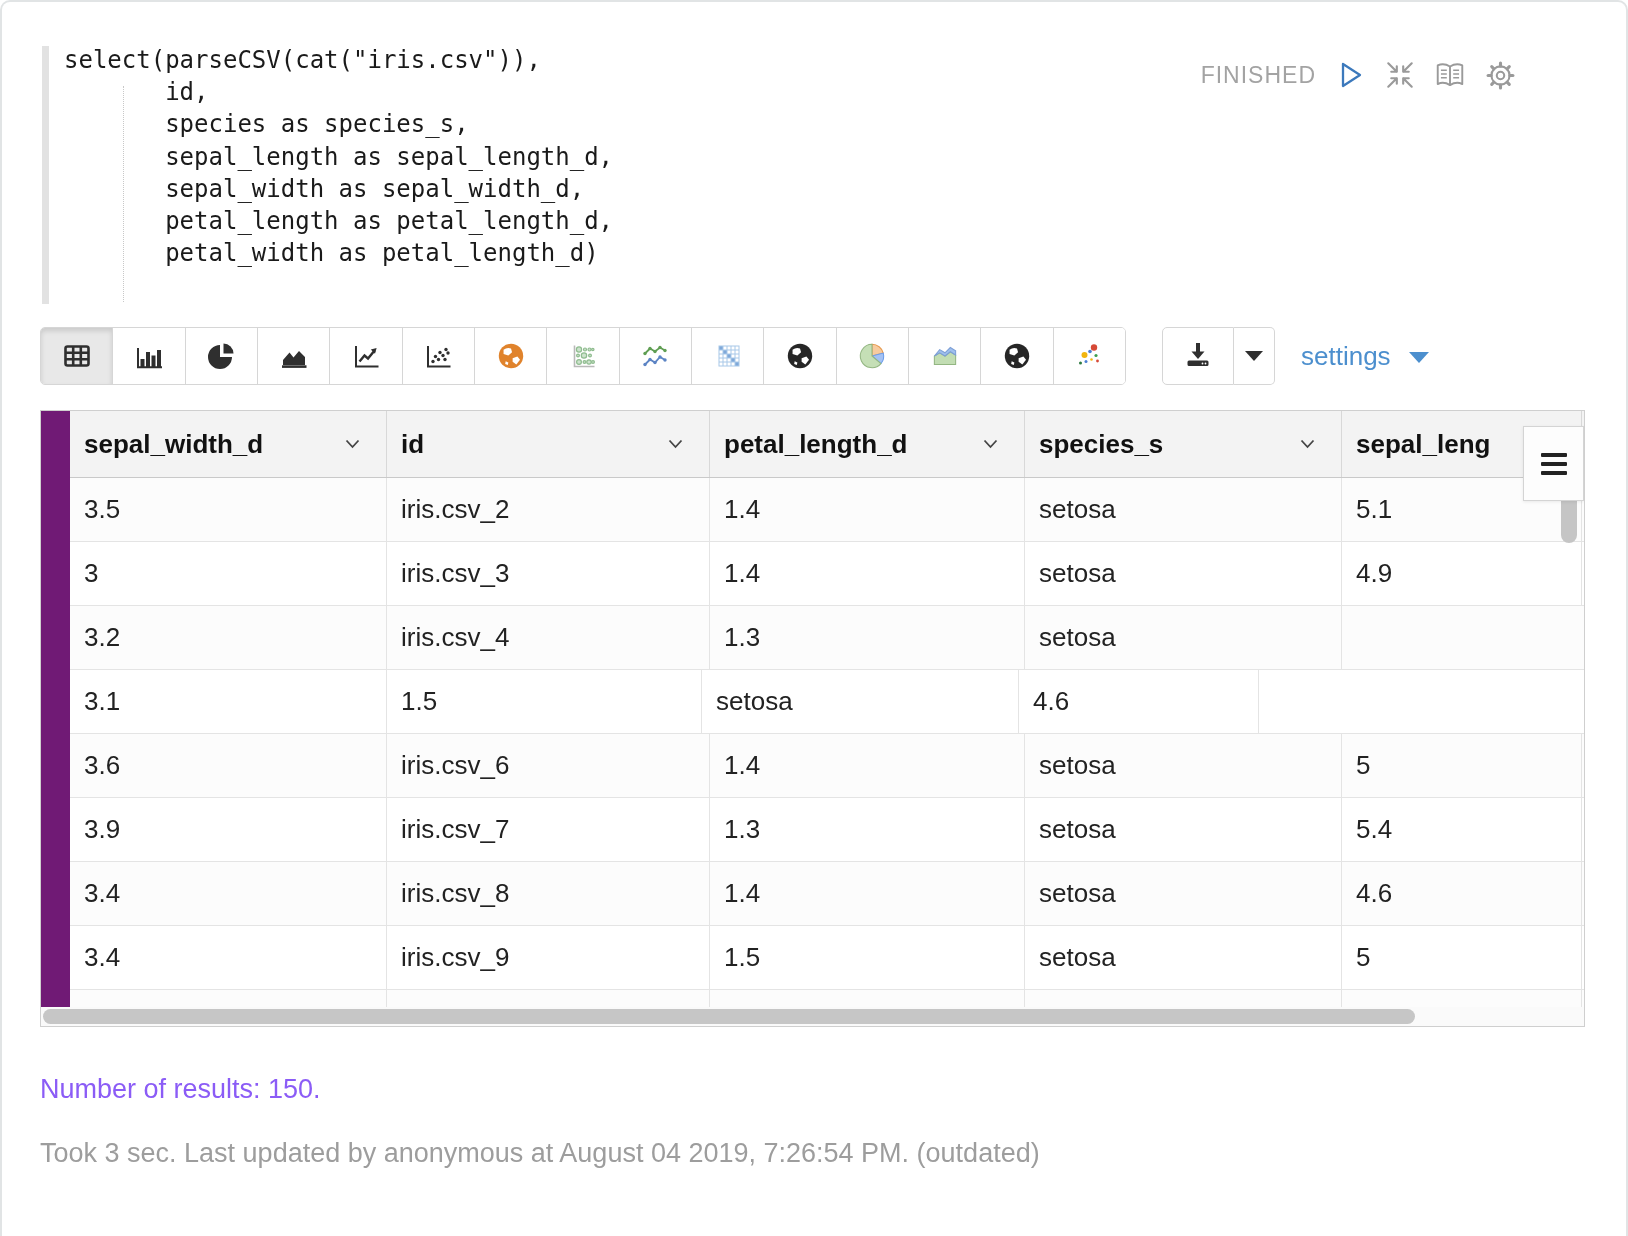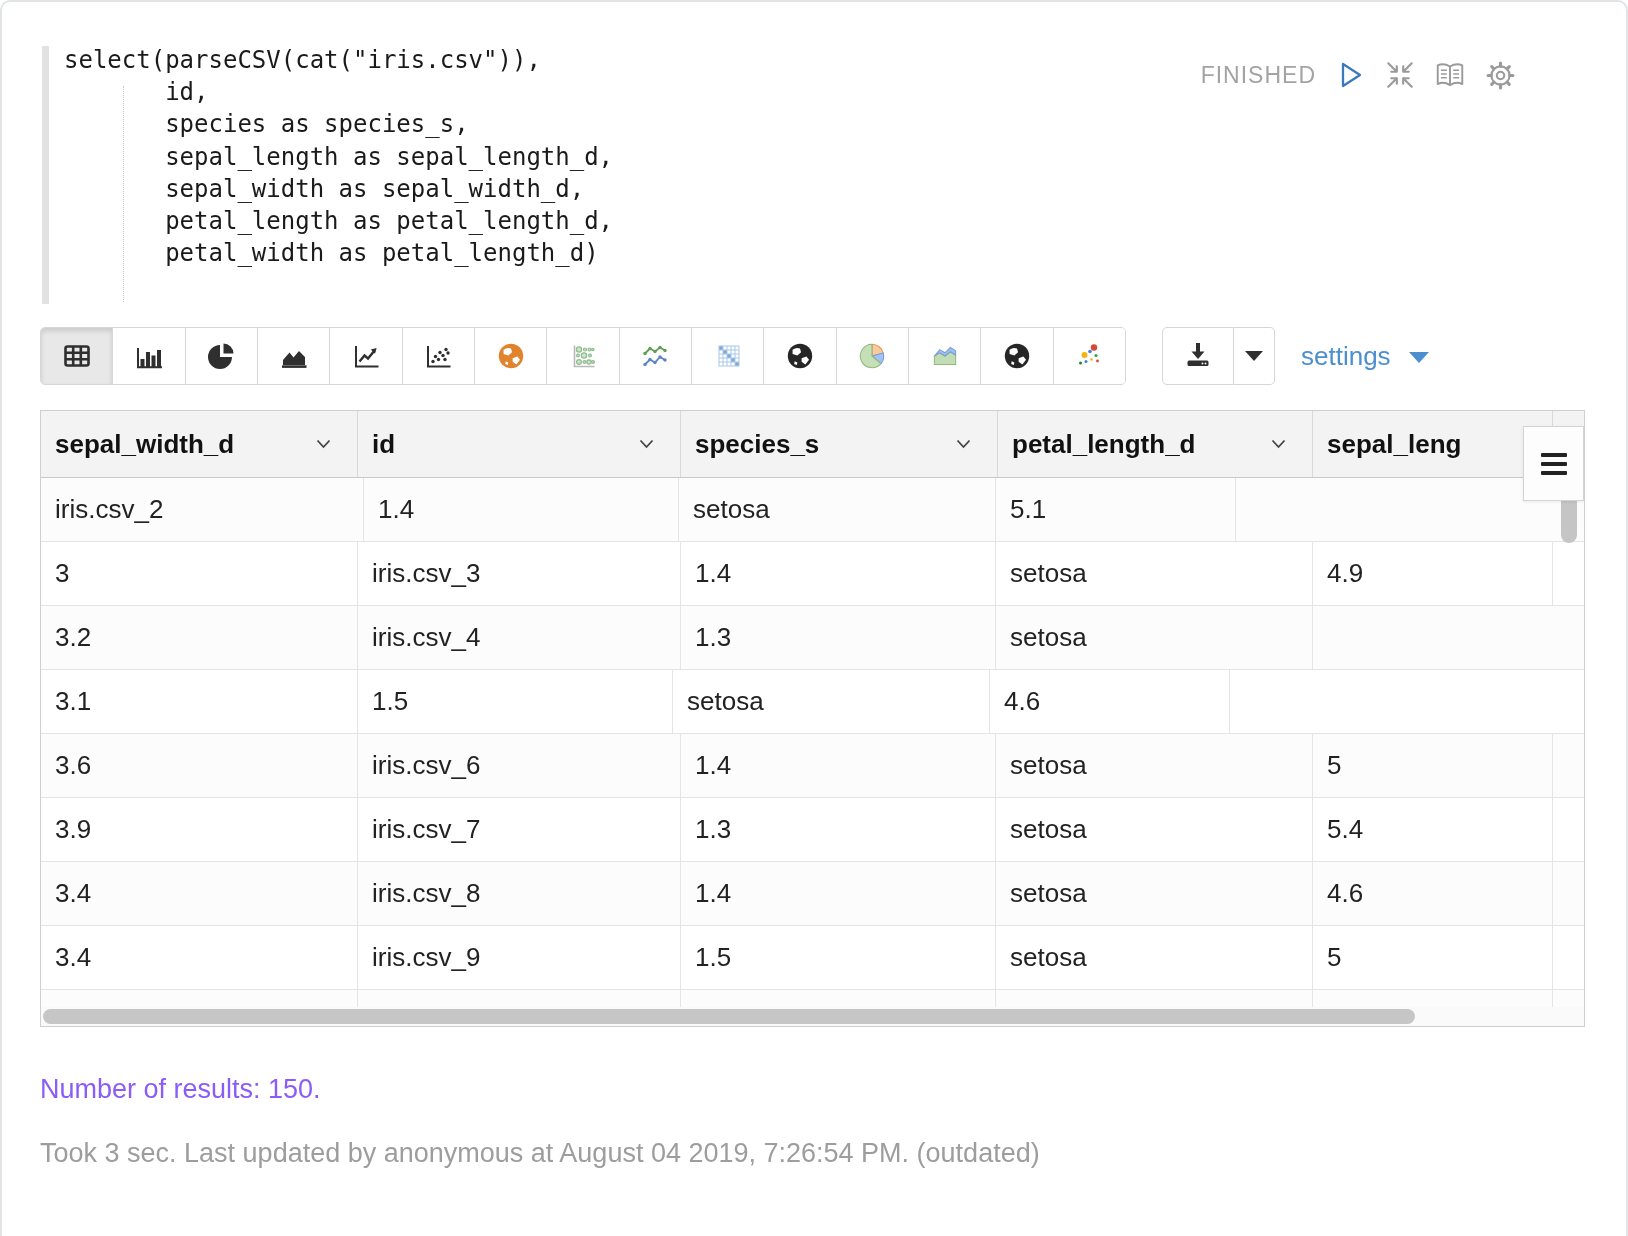--- a/index.html
+++ b/index.html
@@ -47,21 +47,21 @@
   .caret-dark{width:0;height:0;border-left:9px solid transparent;border-right:9px solid transparent;border-top:10px solid #2f2f2f;}
   
   .settings-link{
     position:absolute;left:1299px;top:325px;height:58px;display:flex;align-items:center;gap:18px;
     color:#4c8fce;font-size:26px;cursor:pointer;
   }
   .caret-blue{width:0;height:0;border-left:10px solid transparent;border-right:10px solid transparent;border-top:11px solid #4c8fce;margin-top:3px;}
   
   .grid{
     position:absolute;left:38px;top:408px;width:1545px;height:617px;box-sizing:border-box;
-    background:#86efac;border:1px solid #cfcfcf;overflow:hidden;
+    background:#701a75;border:1px solid #cfcfcf;overflow:hidden;padding-left:29px;
   }
   .grid-header{display:flex;height:66px;background:#f3f3f3;border-bottom:1px solid #c9c9c9;}
   .hcell{
     position:relative;box-sizing:border-box;display:flex;align-items:center;
     padding-left:14px;border-right:1px solid #d8d8d8;
     font-size:26px;font-weight:bold;color:#111;white-space:nowrap;overflow:hidden;cursor:pointer;
   }
   .hchev{position:absolute;right:26px;top:50%;margin-top:-5px;line-height:0;}
   .hfiller{flex:1;}
   .c1{width:317px;}.c2{width:323px;}.c3{width:315px;}.c4{width:317px;}.c5{width:240px;}
@@ -363,39 +363,40 @@
           <span class="hchev"><svg width="15" height="10" viewBox="0 0 15 10">
               <polyline points="1.5,1.5 7.5,8 13.5,1.5" fill="none" stroke="#444" stroke-width="1.8"></polyline>
             </svg></span>
         </div>
         <div class="hcell c2">
           <span>id</span>
           <span class="hchev"><svg width="15" height="10" viewBox="0 0 15 10">
               <polyline points="1.5,1.5 7.5,8 13.5,1.5" fill="none" stroke="#444" stroke-width="1.8"></polyline>
             </svg></span>
         </div>
+        <div class="hcell c3">
+          <span>petal_length_d</span>
+          <span class="hchev"><svg width="15" height="10" viewBox="0 0 15 10">
+              <polyline points="1.5,1.5 7.5,8 13.5,1.5" fill="none" stroke="#444" stroke-width="1.8"></polyline>
+            </svg></span>
+        </div>
         <div class="hcell c4">
           <span>species_s</span>
           <span class="hchev"><svg width="15" height="10" viewBox="0 0 15 10">
               <polyline points="1.5,1.5 7.5,8 13.5,1.5" fill="none" stroke="#444" stroke-width="1.8"></polyline>
             </svg></span>
         </div>
-        <div class="hcell c3">
-          <span>petal_length_d</span>
-          <span class="hchev"><svg width="15" height="10" viewBox="0 0 15 10">
-              <polyline points="1.5,1.5 7.5,8 13.5,1.5" fill="none" stroke="#444" stroke-width="1.8"></polyline>
-            </svg></span>
-        </div>
         <div class="hcell c5">
           <span>sepal_leng</span>
         </div>
         <div class="hfiller"></div>
       </div>
     <div class="grid-body">
         <div class="grow">
+          <div class="gcell c1">3.5</div>
           <div class="gcell c2">iris.csv_2</div>
           <div class="gcell c3">1.4</div>
           <div class="gcell c4">setosa</div>
           <div class="gcell c5">5.1</div>
           <div class="gfiller"></div>
         </div>
         <div class="grow">
           <div class="gcell c1">3</div>
           <div class="gcell c2">iris.csv_3</div>
           <div class="gcell c3">1.4</div>

